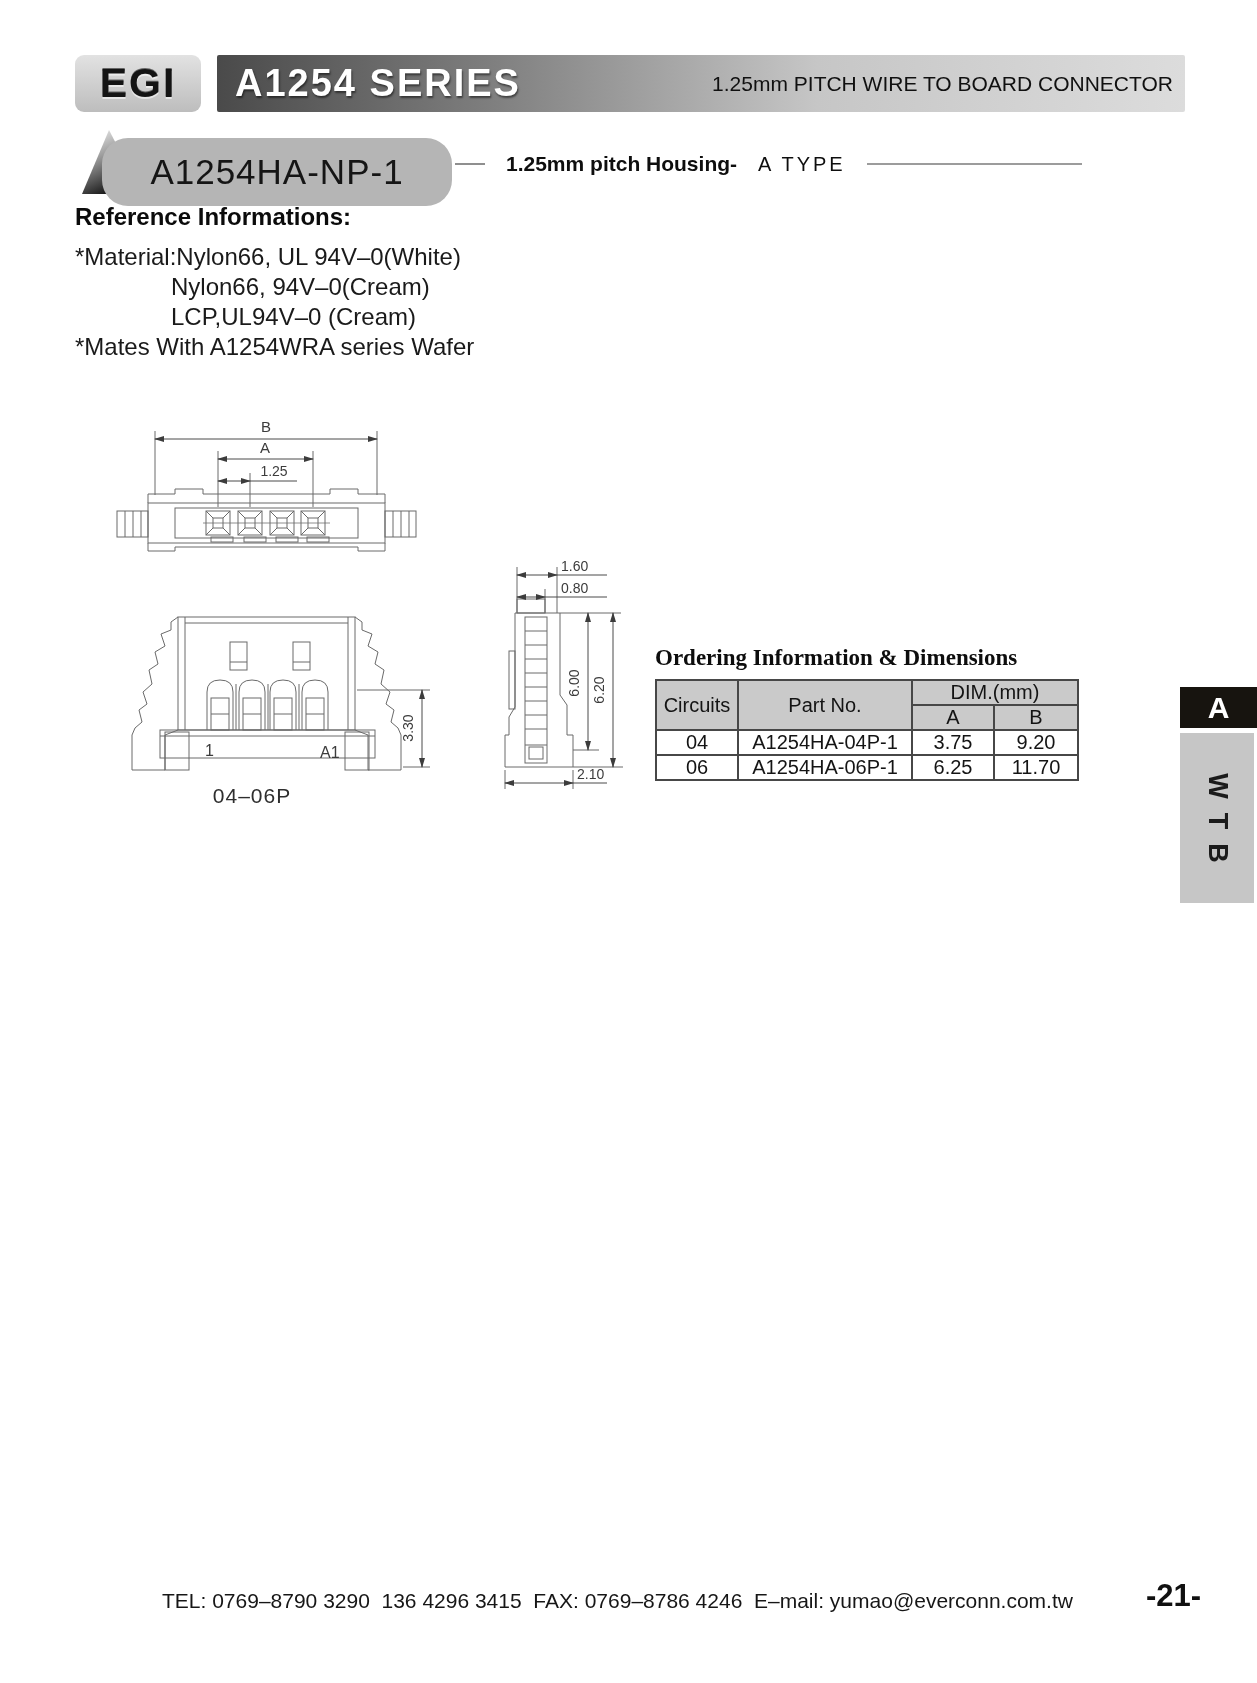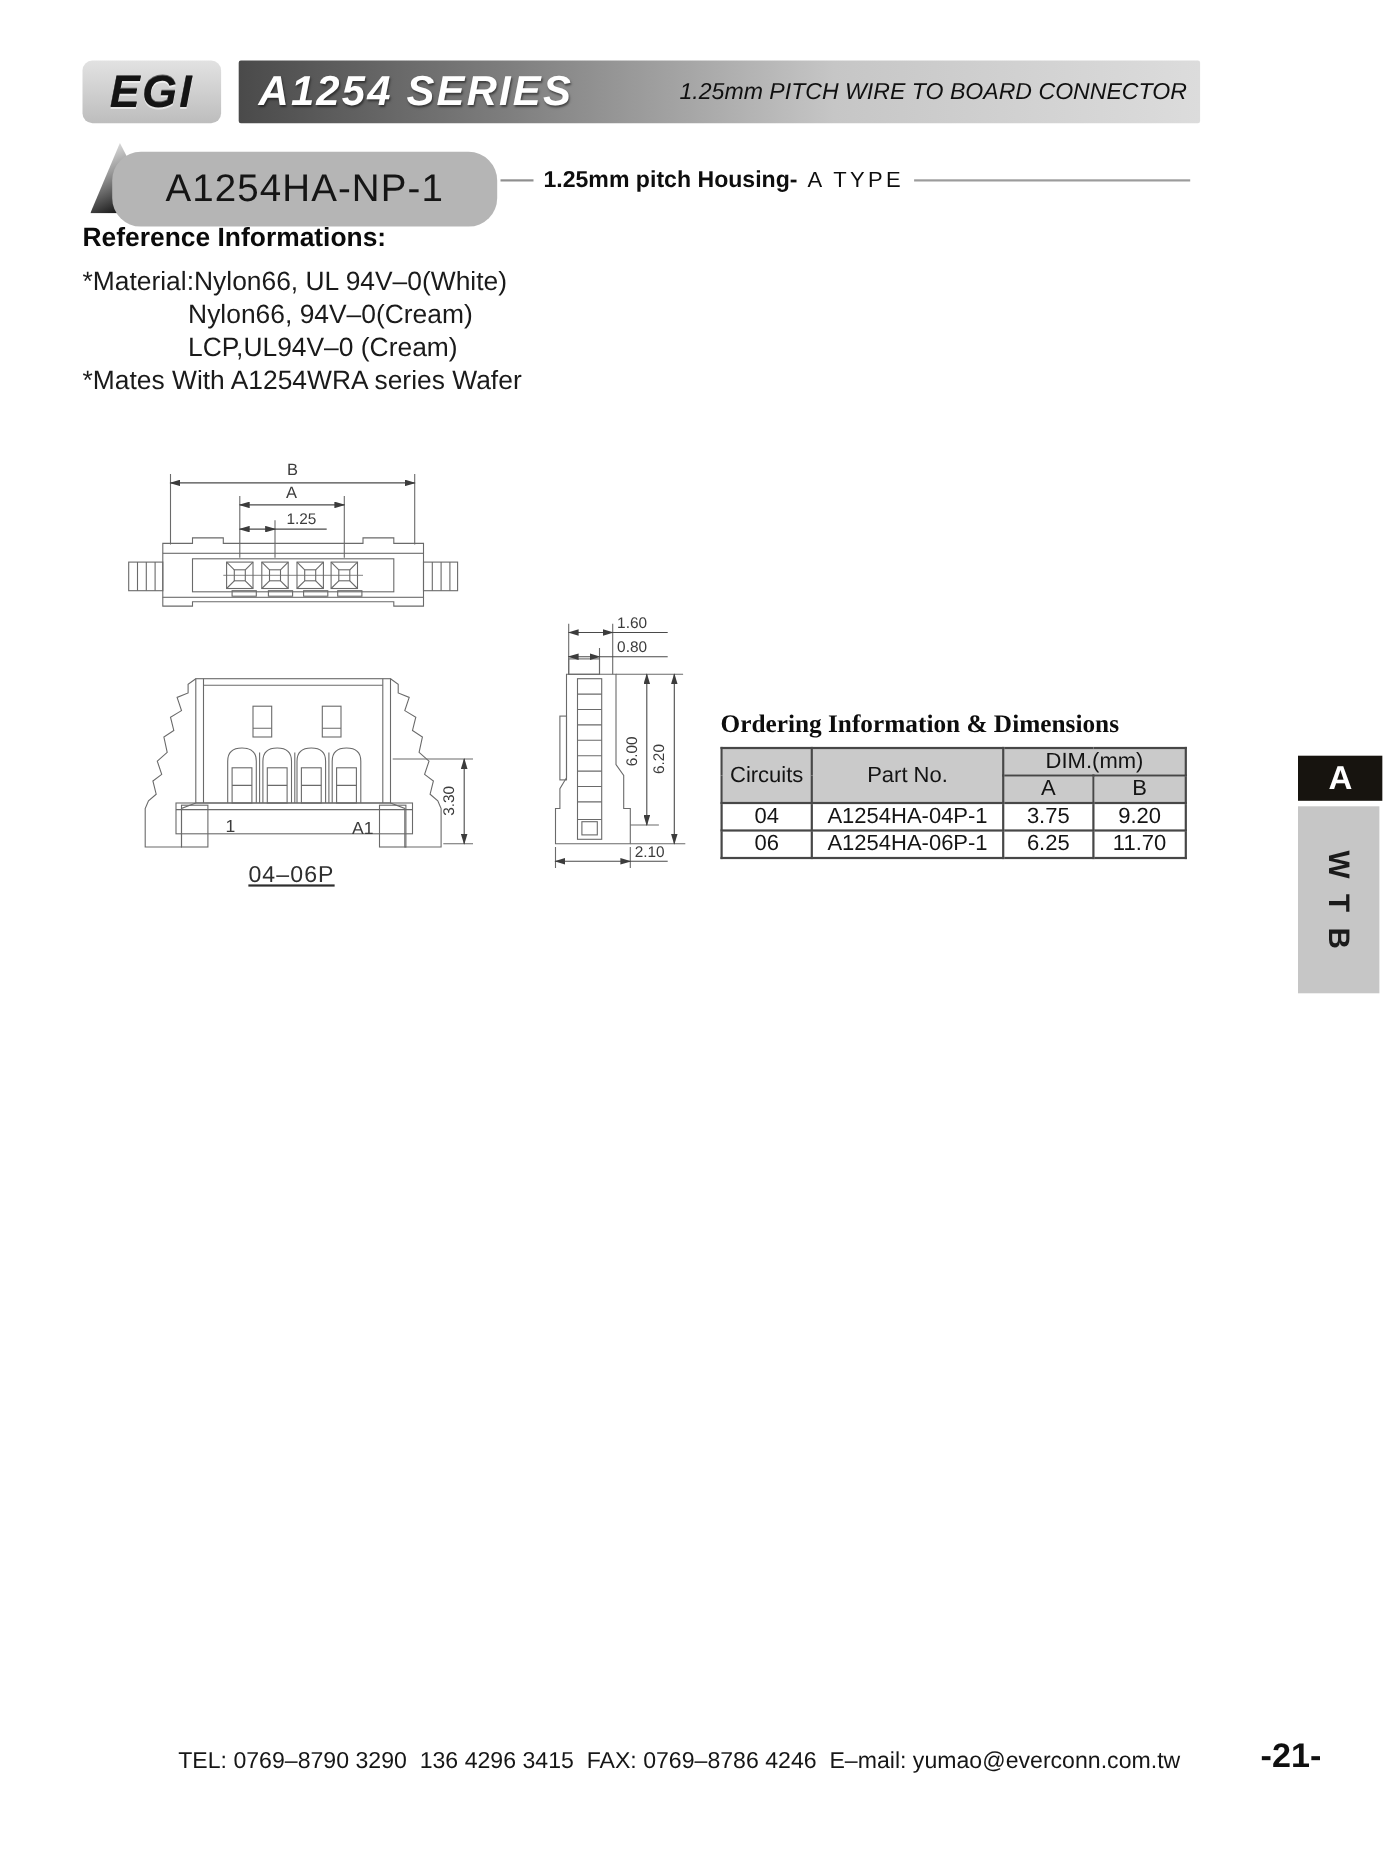--- a/index.html
+++ b/index.html
@@ -1,55 +1,55 @@
 <!DOCTYPE html>
 <html><head>
 <meta charset="utf-8">
 <style>
   html,body{margin:0;padding:0;background:#fff;}
   .page{position:relative;width:1257px;height:1683px;background:#ffffff;
         font-family:"Liberation Sans",sans-serif;overflow:hidden;color:#111;}
 
   
-  .header-bar{position:absolute;left:75px;top:55px;width:1016px;height:57px;display:flex;font-style:italic;}
+  .header-bar{position:absolute;left:75px;top:55px;width:1110px;height:57px;display:flex;}
   .egi-logo{width:126px;height:57px;background:linear-gradient(180deg,#e2e2e2,#bdbdbd);
             border-radius:9px;display:flex;align-items:center;justify-content:center;
             font-weight:bold;font-size:41px;letter-spacing:2px;color:#141414;
             text-shadow:0 2px 0 rgba(255,255,255,.55),0 -1px 0 #666;}
   .header-band{flex:1;margin-left:16px;border-radius:2px;display:flex;align-items:center;
                background:linear-gradient(90deg,#4a4a4a 0%,#7e7e7e 28%,#c6c6c6 62%,#dcdcdc 100%);}
   .series-title{color:#ffffff;font-size:38px;font-weight:bold;letter-spacing:2px;
                 padding-left:18px;text-shadow:1px 2px 2px rgba(0,0,0,.5);white-space:nowrap;}
   .header-subtitle{margin-left:auto;padding-right:12px;font-size:21px;color:#101010;white-space:nowrap;}
 
   
   .part-row{position:absolute;left:78px;top:136px;width:400px;height:60px;}
   .title-triangle{position:absolute;left:4px;top:-6px;width:60px;height:64px;
                   background:linear-gradient(155deg,#fafafa 0%,#9c9c9c 38%,#161616 82%);
                   clip-path:polygon(45% 0, 100% 100%, 0 100%);}
   .part-pill{position:absolute;left:24px;top:2px;width:350px;height:68px;background:#b5b5b5;
              border-radius:26px;display:flex;align-items:center;justify-content:center;
              font-size:35px;color:#151515;letter-spacing:1px;}
   .desc-row{position:absolute;left:455px;top:136px;width:627px;height:56px;
-            display:flex;align-items:center;gap:9px;justify-content:flex-end;}
+            display:flex;align-items:center;gap:21px;justify-content:flex-end;}
   .desc-dash{width:30px;height:2px;background:#8f8f8f;flex:0 0 auto;}
   .desc-bold{font-size:21px;font-weight:bold;white-space:nowrap;color:#0e0e0e;}
   .desc-type{font-size:20px;letter-spacing:3px;white-space:nowrap;color:#0e0e0e;}
   .desc-rule{flex:1;height:2px;background:#9c9c9c;}
 
   
   .ref-heading{position:absolute;left:75px;top:203px;font-size:24px;font-weight:bold;color:#0b0b0b;}
   .ref-lines{position:absolute;left:75px;top:242px;font-size:24px;color:#1a1a1a;line-height:30px;}
   .ref-line.indent{padding-left:96px;}
 
   
   .drawing{position:absolute;}
   svg text{font-family:"Liberation Sans",sans-serif;}
-  .fv-caption{position:absolute;left:205px;top:784px;width:120px;text-align:center;
-              font-size:21px;color:#2e2e2e;letter-spacing:1px;text-decoration:underline;}
+  .fv-caption{position:absolute;left:192px;top:784px;width:120px;text-align:center;
+              font-size:21px;color:#2e2e2e;letter-spacing:1px;}
 
   
   .ordering-heading{position:absolute;left:655px;top:645px;font-family:"Liberation Serif",serif;
                     font-size:23px;font-weight:bold;color:#0d0d0d;text-align:right;}
   .ordering-table{position:absolute;left:655px;top:679px;border-collapse:collapse;
                   font-size:20px;color:#141414;table-layout:fixed;}
   .ordering-table th,.ordering-table td{border:2px solid #474747;text-align:center;
                   padding:0;font-weight:normal;overflow:hidden;white-space:nowrap;}
   .ordering-table th{background:#cacaca;}
   .tr-h1{height:25px;margin-left:44px;}.tr-h2{height:21px;}.tr-data{height:24px;}

